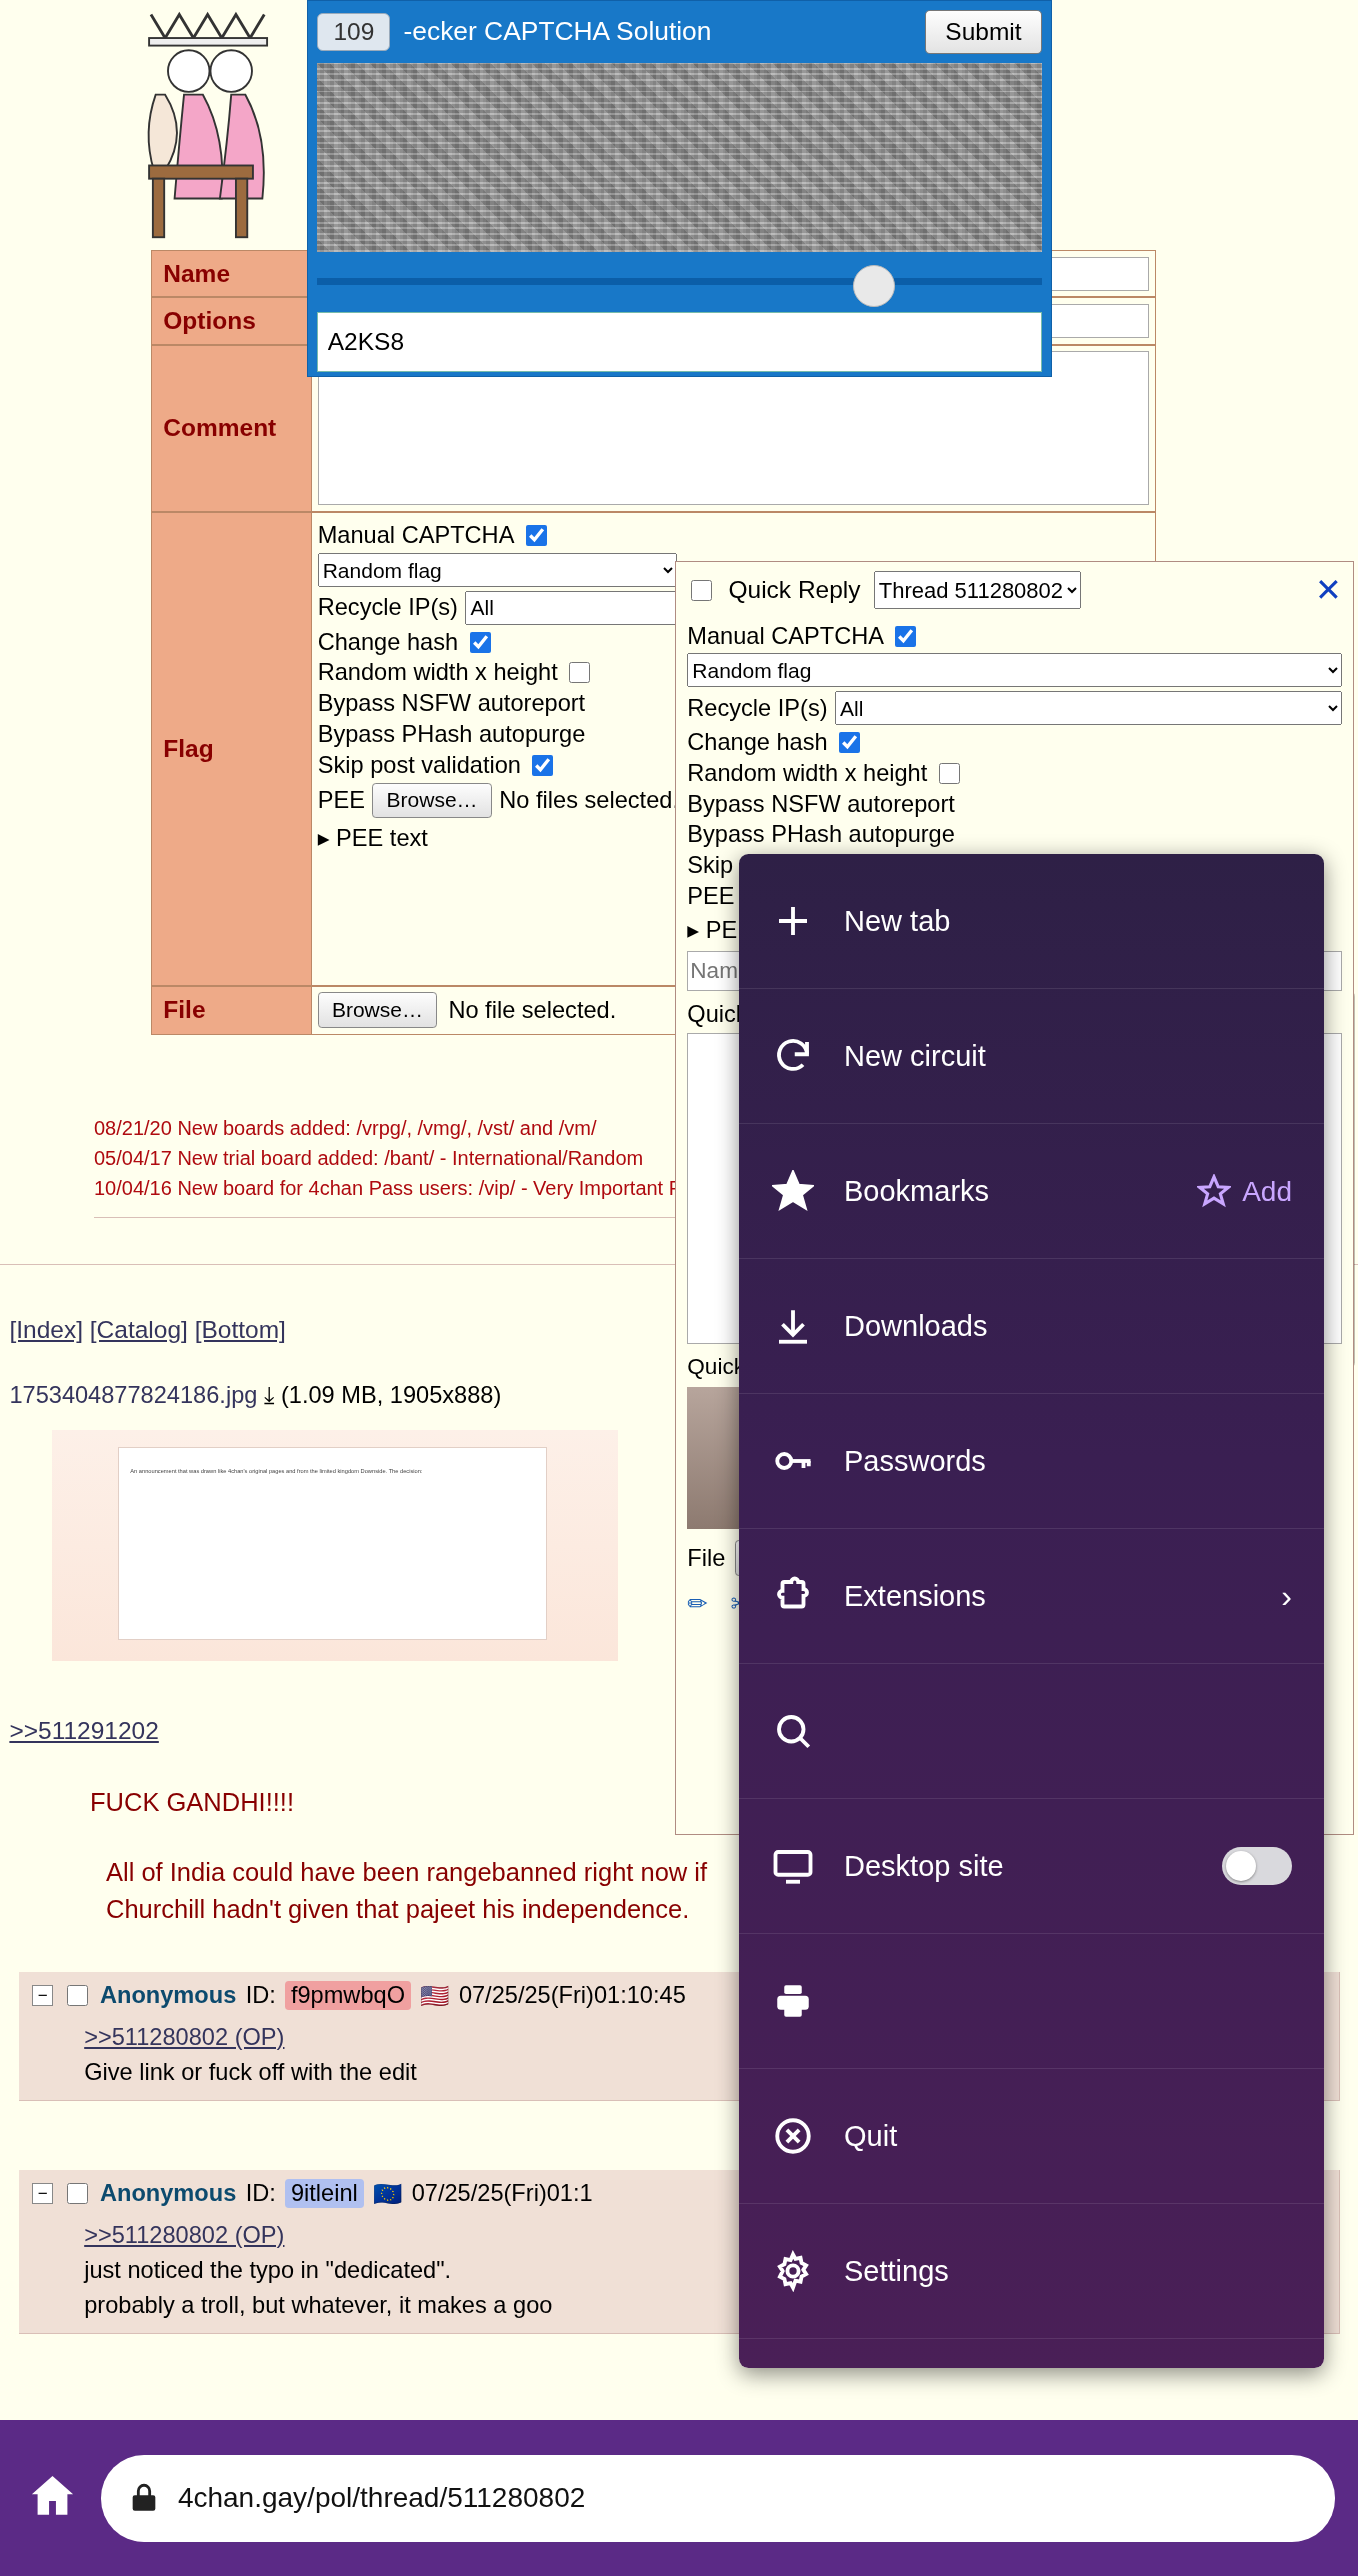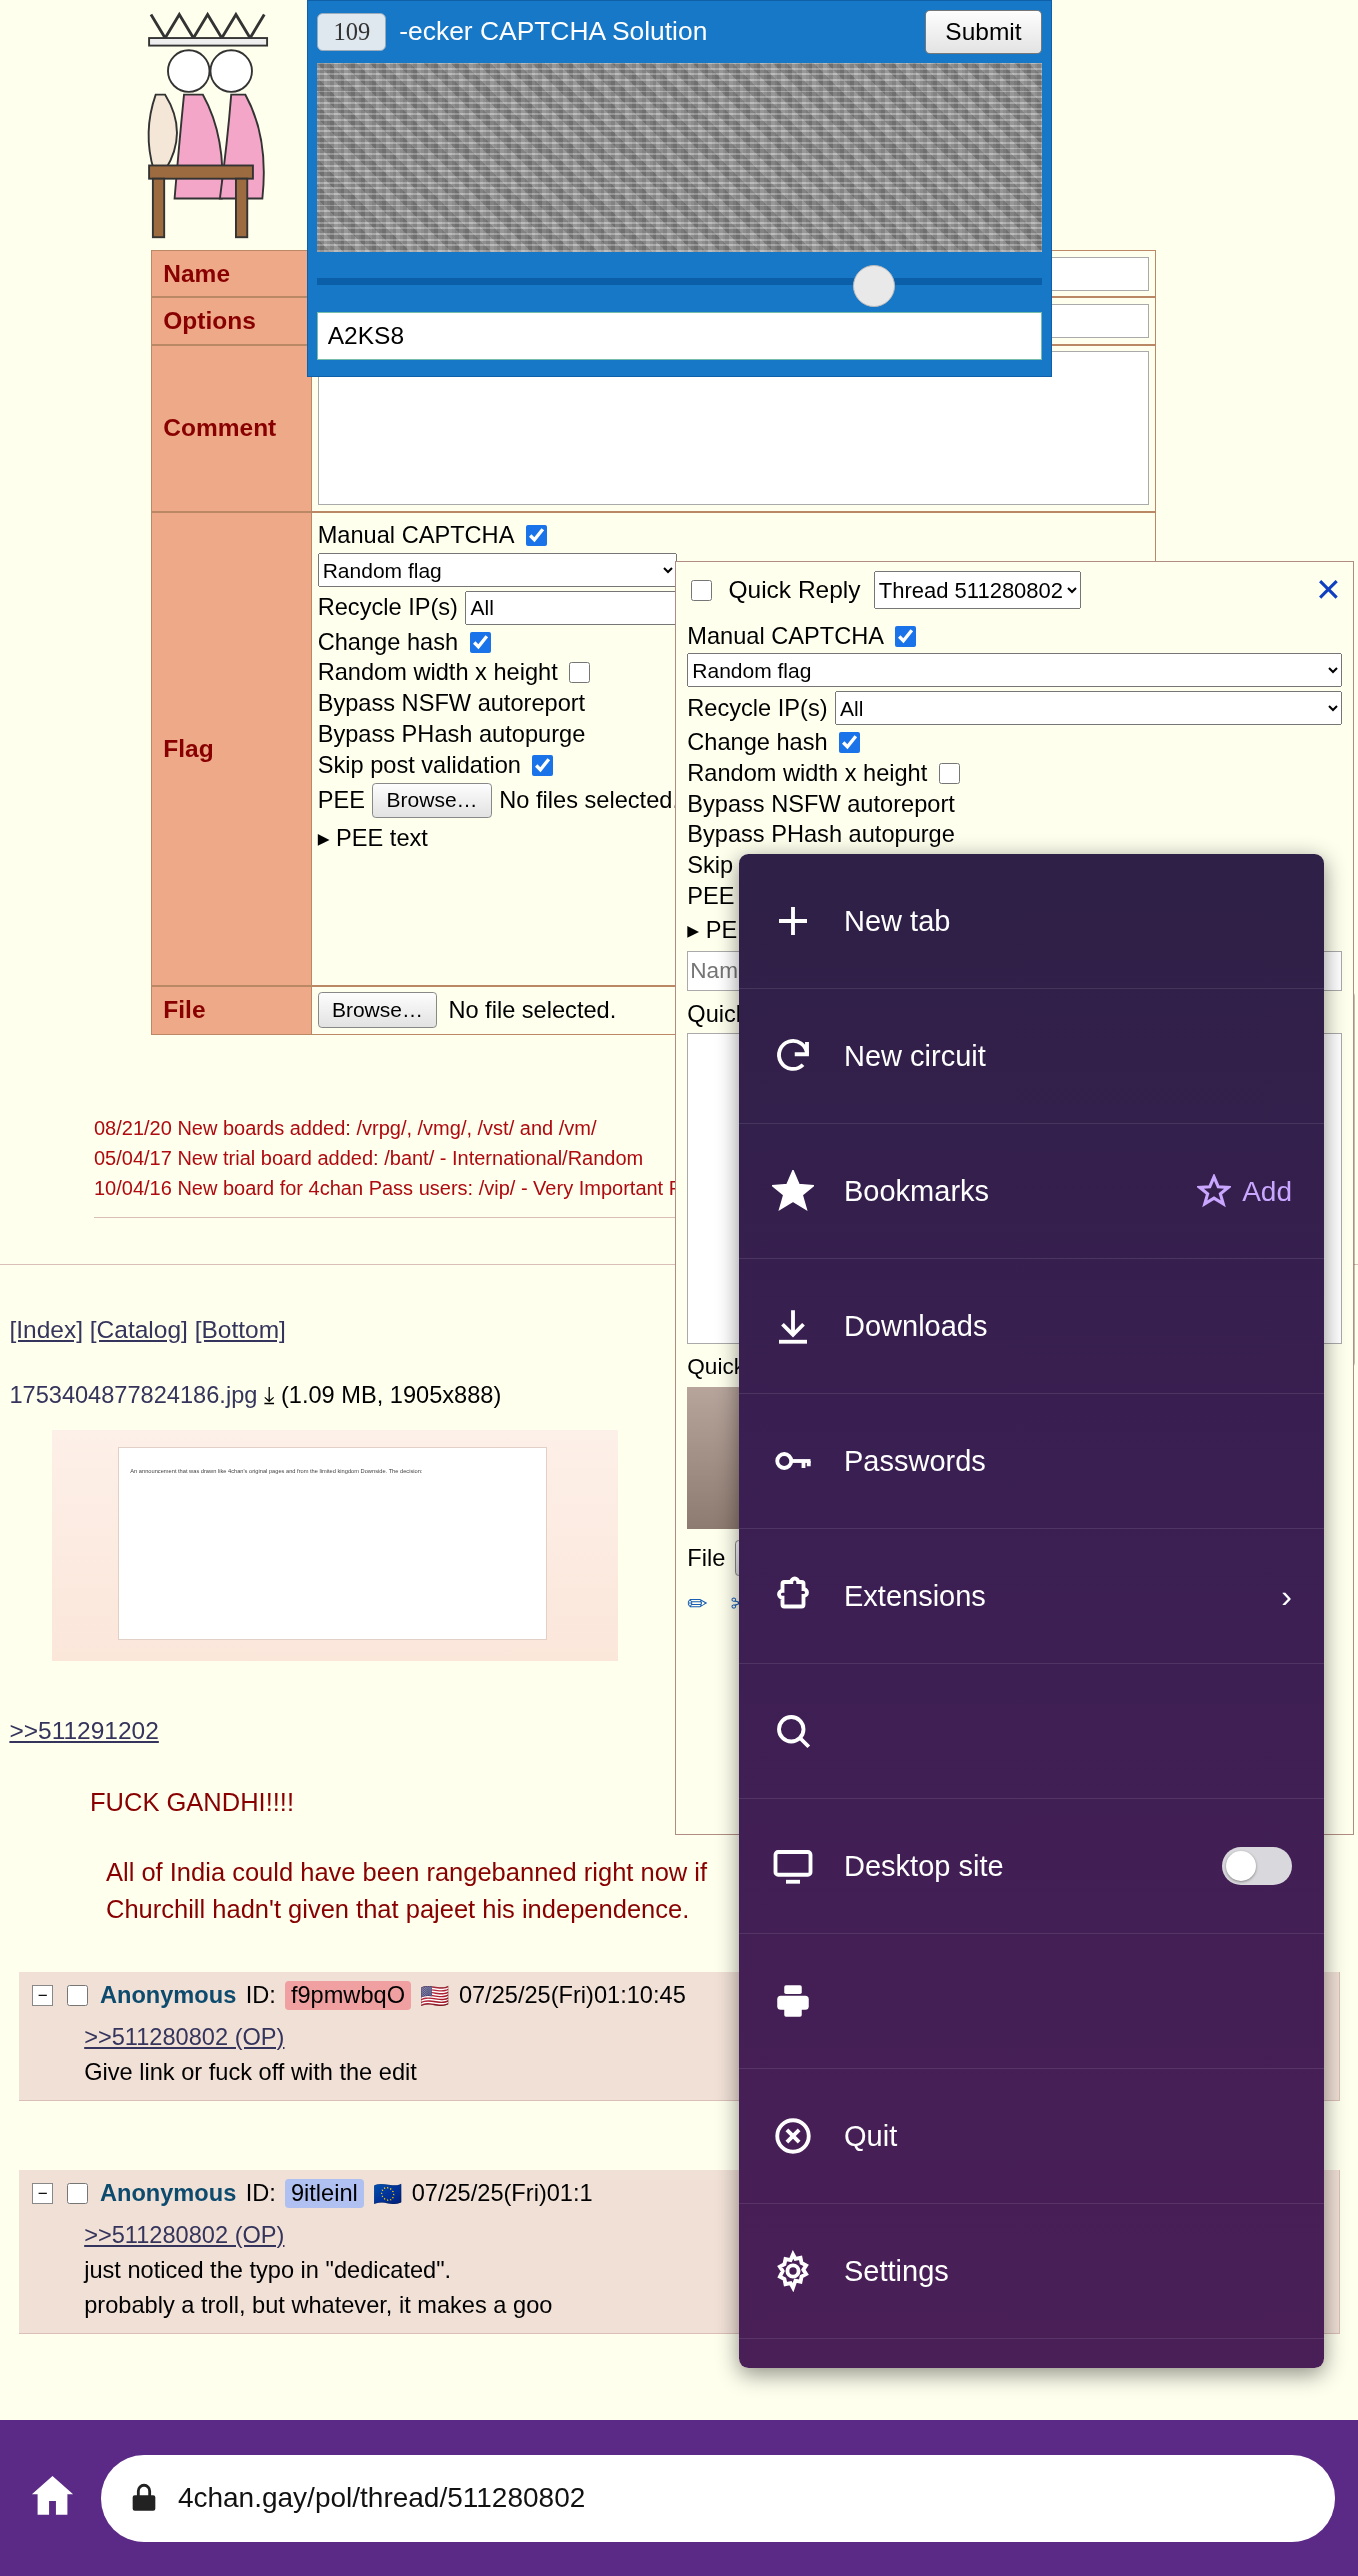--- a/index.html
+++ b/index.html
@@ -97,21 +97,21 @@
   }
 
   
   #captcha {
     position:absolute; left:307px; top:0; width:745px; height:377px;
     background:#1878C8; border:1.9px solid #1060a8; padding:9.4px;
   }
   .cap-head { display:flex; align-items:center; gap:13.2px; }
   .cap-count {
     background:#dfe7ef; border:0.9px solid #9ab; border-radius:5.7px;
-    font-size:24.5px; padding:3.8px 15px; color:#333;font-family:Liberation Serif, serif;
+    font-size:24.5px; padding:3.8px 15px; color:#333;
   }
   .cap-title { color:#fff; font-size:26.4px; flex:1; }
   .cap-submit {
     font-size:24.5px; padding:6.6px 19px; border:0.9px solid #777; border-radius:4.7px;
     background:linear-gradient(#fefefe,#e3e3e3);
   }
   .cap-image {
     margin-top:9.4px; width:100%; height:189px;
     background:
       repeating-linear-gradient(90deg,#9a9a9a 0 2.8px,#8c8c8c 2.8px 6.6px,#a6a6a6 6.6px 10.4px),
@@ -125,21 +125,21 @@
       repeating-linear-gradient(45deg, rgba(0,0,0,.10) 0 9.4px, rgba(255,255,255,.08) 9.4px 19px);
   }
   .cap-slider { margin-top:13.2px; position:relative; height:32px; }
   .cap-slider .track { position:absolute; left:0; right:0; top:13.2px; height:6.6px; background:#0b5ea8; }
   .cap-slider .fill { position:absolute; left:0; width:78%; top:13.2px; height:6.6px; background:#0b5ea8; }
   .cap-slider .knob {
     position:absolute; left:74%; top:0; width:42px; height:42px; border-radius:50%;
     background:#e9e9e9; border:0.9px solid #bbb;
   }
   .cap-input {
-    margin-top:15px; width:100%; height:48px; font-size:24.5px; padding:1.9px 9.4px;
+    margin-top:15px; width:100%; height:60px; font-size:24.5px; padding:1.9px 9.4px;
     border:0.9px solid #7ba; background:#fff;
   }
 
   
   #qr {
     position:absolute; left:675px; top:561px; width:679px; height:1274px;
     background:#FFFFEE; border:0.9px solid #b08c82;
   }
   .qr-head { display:flex; align-items:center; gap:13.2px; padding:9.4px 11.3px; }
   .qr-head select { font-size:22px; height:38px; }

